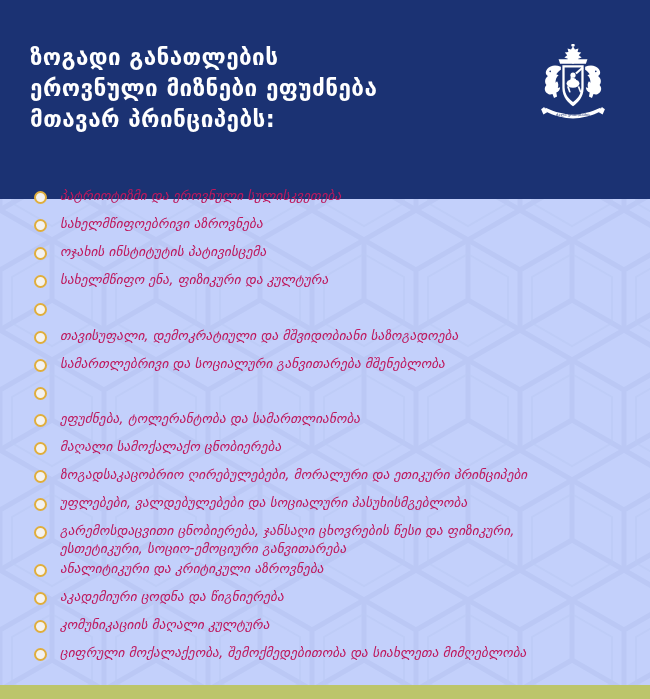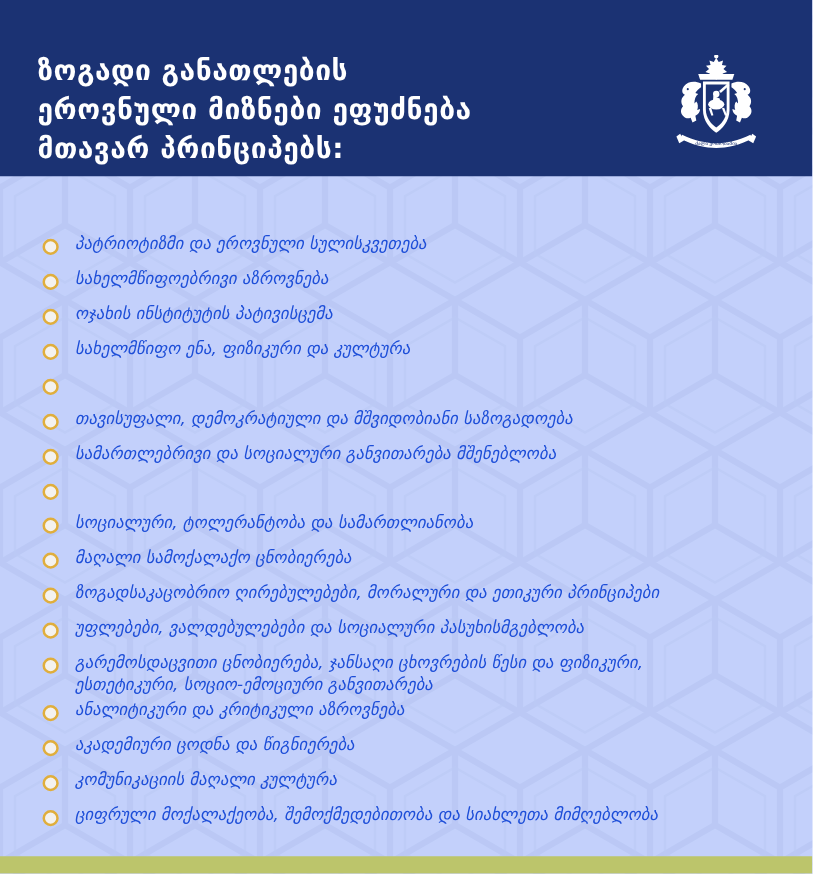--- a/index.html
+++ b/index.html
@@ -30,21 +30,21 @@
     width: 100%;
     height: 100%;
   }
 
   
   .header {
     position: absolute;
     top: 0;
     left: 0;
     width: 650px;
-    height: 141px;
+    height: 199px;
     background: #1b3273;
     z-index: 2;
   }
   .header-title {
     position: absolute;
     left: 30px;
     top: 42px;
     width: 470px;
     color: #ffffff;
     font-family: "DejaVu Sans", sans-serif;
@@ -87,21 +87,21 @@
     height: 13px;
     margin-top: 4px;
     margin-right: 13px;
     border-radius: 50%;
     border: 2px solid #e0ae3c;
     background: #f4f2ef;
     box-sizing: border-box;
   }
   .item-text {
     flex: 1 1 auto;
-    color: #1d4ed8;
+    color: #be185d;
     font-family: "DejaVu Sans", sans-serif;
     font-style: italic;
     font-size: 13.4px;
     line-height: 17.5px;
     white-space: pre-line;
   }
 
   
   .bottom-bar {
     position: absolute;
@@ -212,21 +212,21 @@
       <span class="bullet"></span>
       <span class="item-text">სამართლებრივი და სოციალური განვითარება მშენებლობა</span>
     </div>
 
     <div class="list-item">
       <span class="bullet"></span>
     </div>
 
     <div class="list-item">
       <span class="bullet"></span>
-      <span class="item-text">სოციალური, ტოლერანტობა და სამართლიანობა</span>
+      <span class="item-text">ეფუძნება, ტოლერანტობა და სამართლიანობა</span>
     </div>
 
     <div class="list-item">
       <span class="bullet"></span>
       <span class="item-text">მაღალი სამოქალაქო ცნობიერება</span>
     </div>
 
     <div class="list-item">
       <span class="bullet"></span>
       <span class="item-text">ზოგადსაკაცობრიო ღირებულებები, მორალური და ეთიკური პრინციპები</span>

